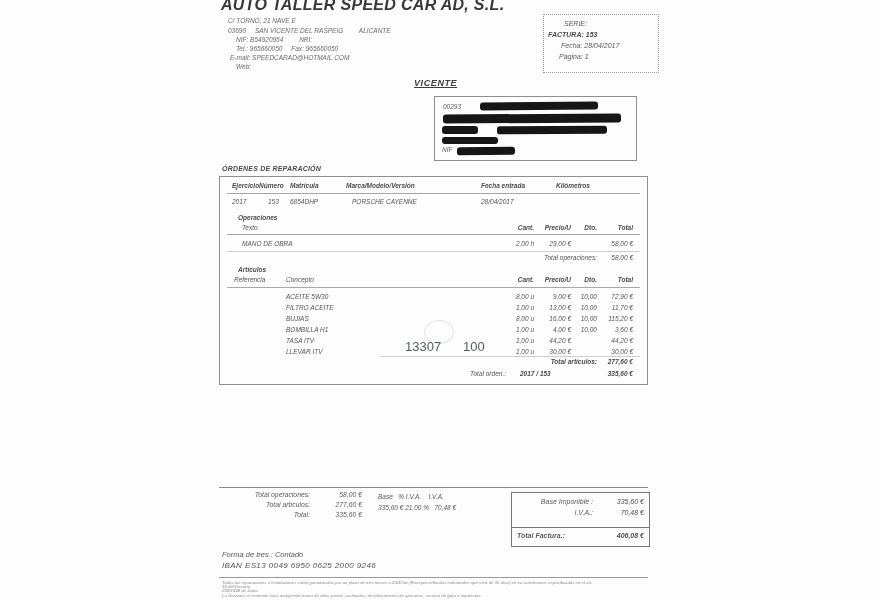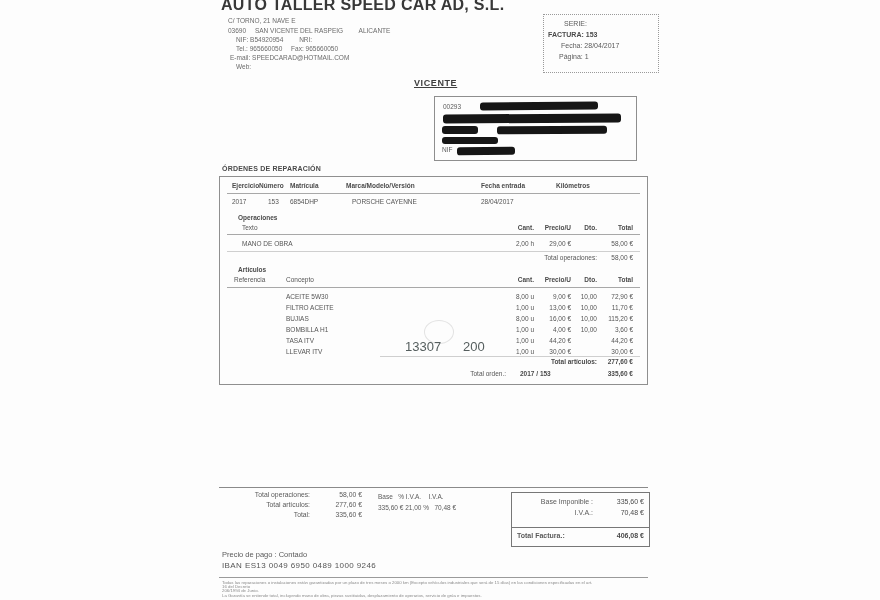--- a/index.html
+++ b/index.html
@@ -1,18 +1,18 @@
 <!DOCTYPE html>
 <html><head>
 <meta charset="utf-8">
 <style>
   html,body{margin:0;padding:0;background:#fdfdfd;}
   .canvas{position:relative;width:880px;height:600px;background:#fdfdfd;overflow:hidden;
           font-family:"Liberation Sans", sans-serif;color:#4a4a4a;}
-  .scan{position:absolute;inset:0;filter:blur(0.2px);}
+  .scan{position:absolute;inset:0;filter:blur(0.2px);font-style:italic;}
   .abs{position:absolute;}
 
   
   .company-name{left:221px;top:-4px;font-size:16px;font-weight:bold;color:#383838;letter-spacing:.3px;white-space:nowrap;}
   .hline{font-size:6.5px;color:#6b6b6b;white-space:nowrap;}
   .hl1{left:228px;top:17px;}
   .hl2{left:228px;top:27px;}
   .hl3{left:236px;top:36px;}
   .hl4{left:236px;top:45px;}
   .hl5{left:230px;top:54px;}
@@ -285,28 +285,28 @@
     <div class="abs totals-box">
       <span class="l tb-r1l">Base Imponible :</span>
       <span class="v tb-r1v">335,60 €</span>
       <span class="l tb-r2l">I.V.A.:</span>
       <span class="v tb-r2v">70,48 €</span>
       <div class="tb-div"></div>
       <span class="l tb-tl">Total Factura.:</span>
       <span class="v tb-tv">406,08 €</span>
     </div>
 
-    <div class="abs pay1">Precio de pago : Contado</div>
-    <div class="abs pay2">IBAN ES13 0049 6950 0489 1000 9246</div>
+    <div class="abs pay1">Forma de tres : Contado</div>
+    <div class="abs pay2">IBAN ES13 0049 6950 0625 2000 9246</div>
     <div class="abs foot-line"></div>
 
     <div class="abs fine">
       <div>Todas las reparaciones o instalaciones están garantizadas por un plazo de tres meses o 2000 km (Excepto vehículos industriales que será de 15 días) en las condiciones especificadas en el art.</div>
       <div>16 del Decreto</div>
       <div>206/1994 de Junio.</div>
       <div>La Garantía se entiende total, incluyendo mano de obra, piezas sustituidas, desplazamiento de operarios, servicio de grúa e impuestos.</div>
     </div>
   </div>
 
   <div class="abs wm-circle"></div>
   <div class="abs overlay-num ov1">13307</div>
-  <div class="abs overlay-num ov2">200</div>
+  <div class="abs overlay-num ov2">100</div>
 </div>
 
 </body></html>

